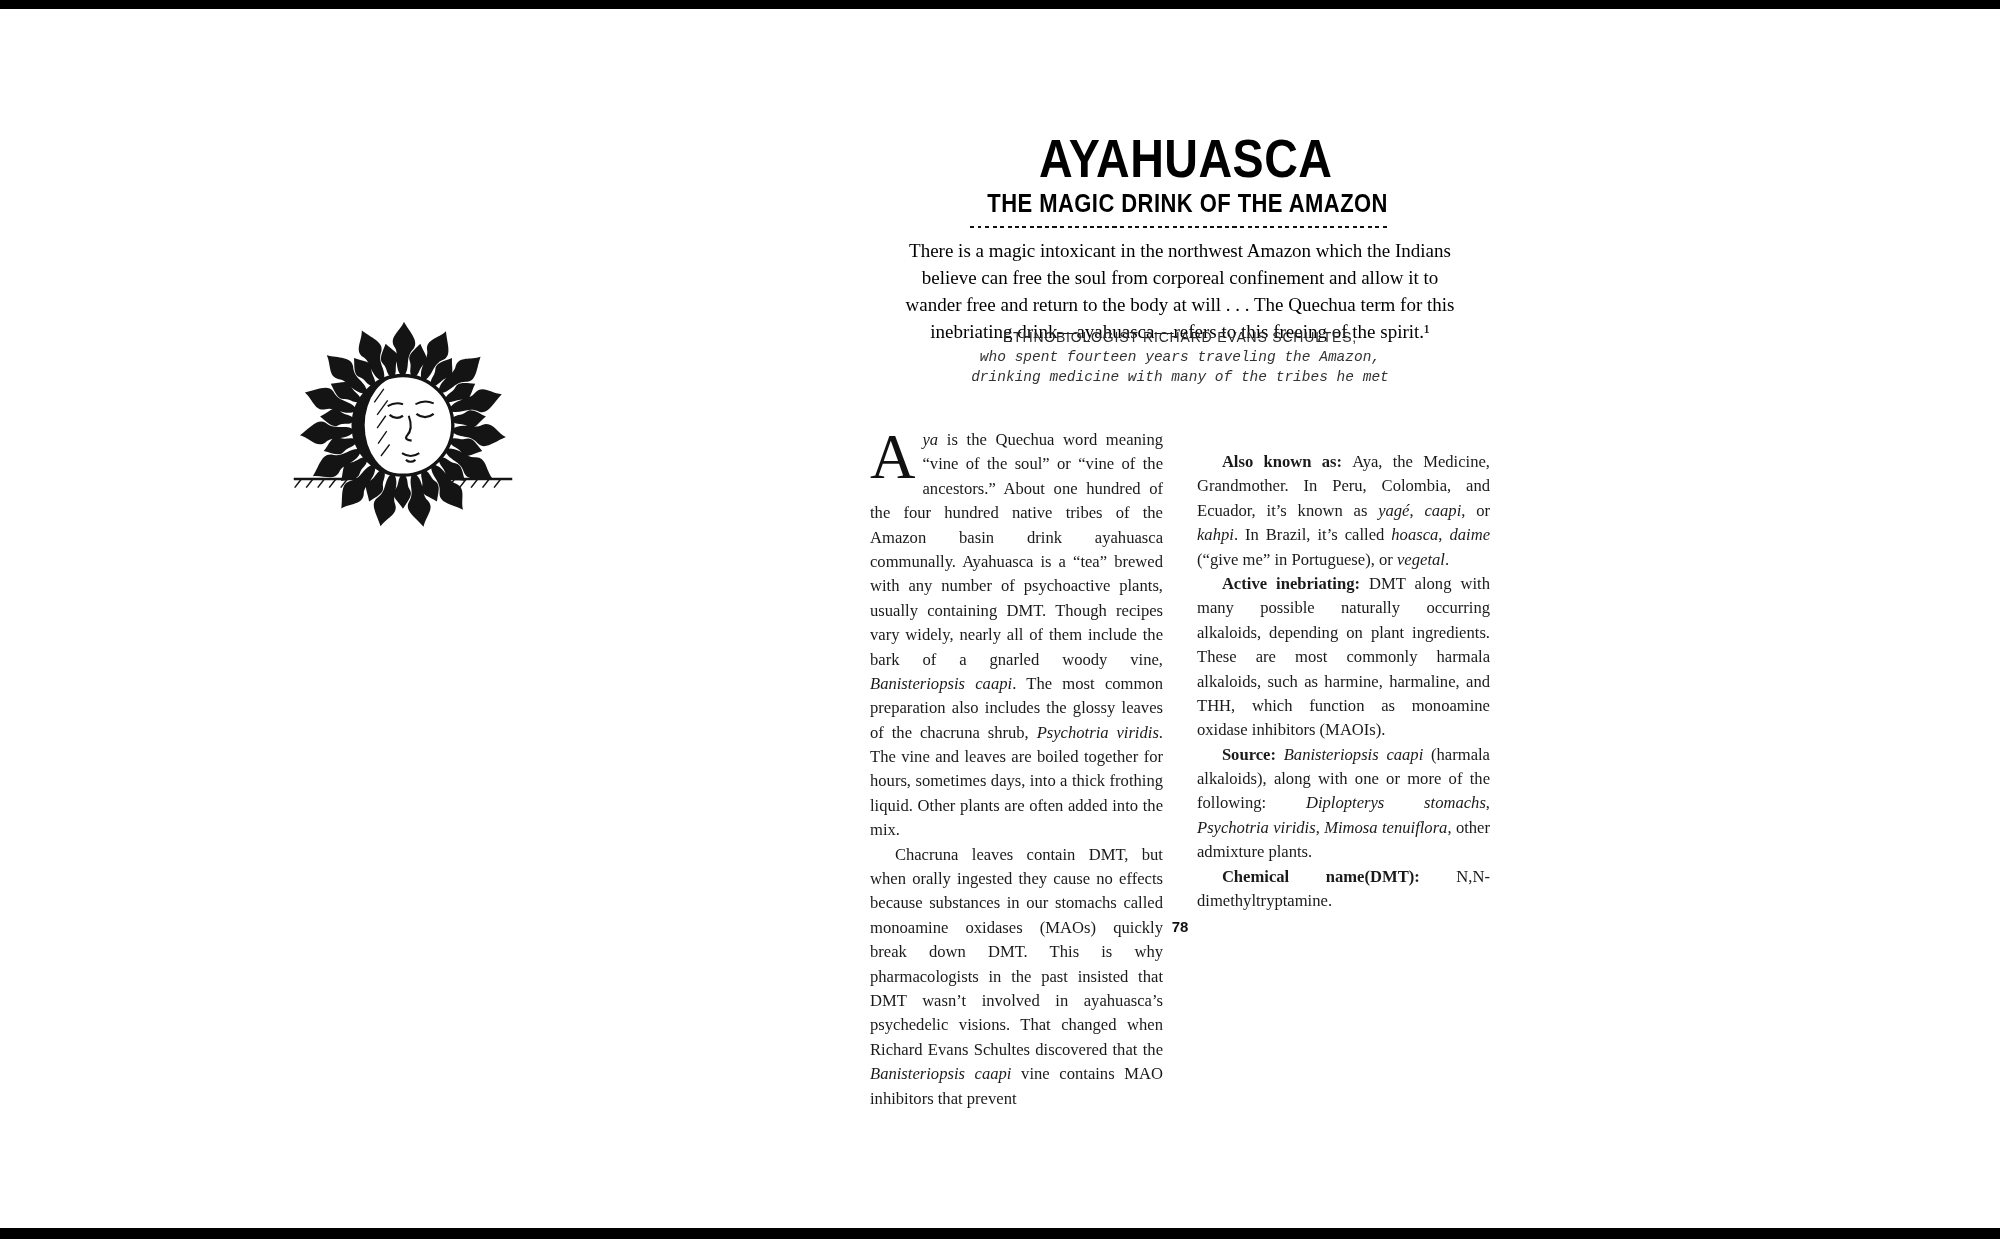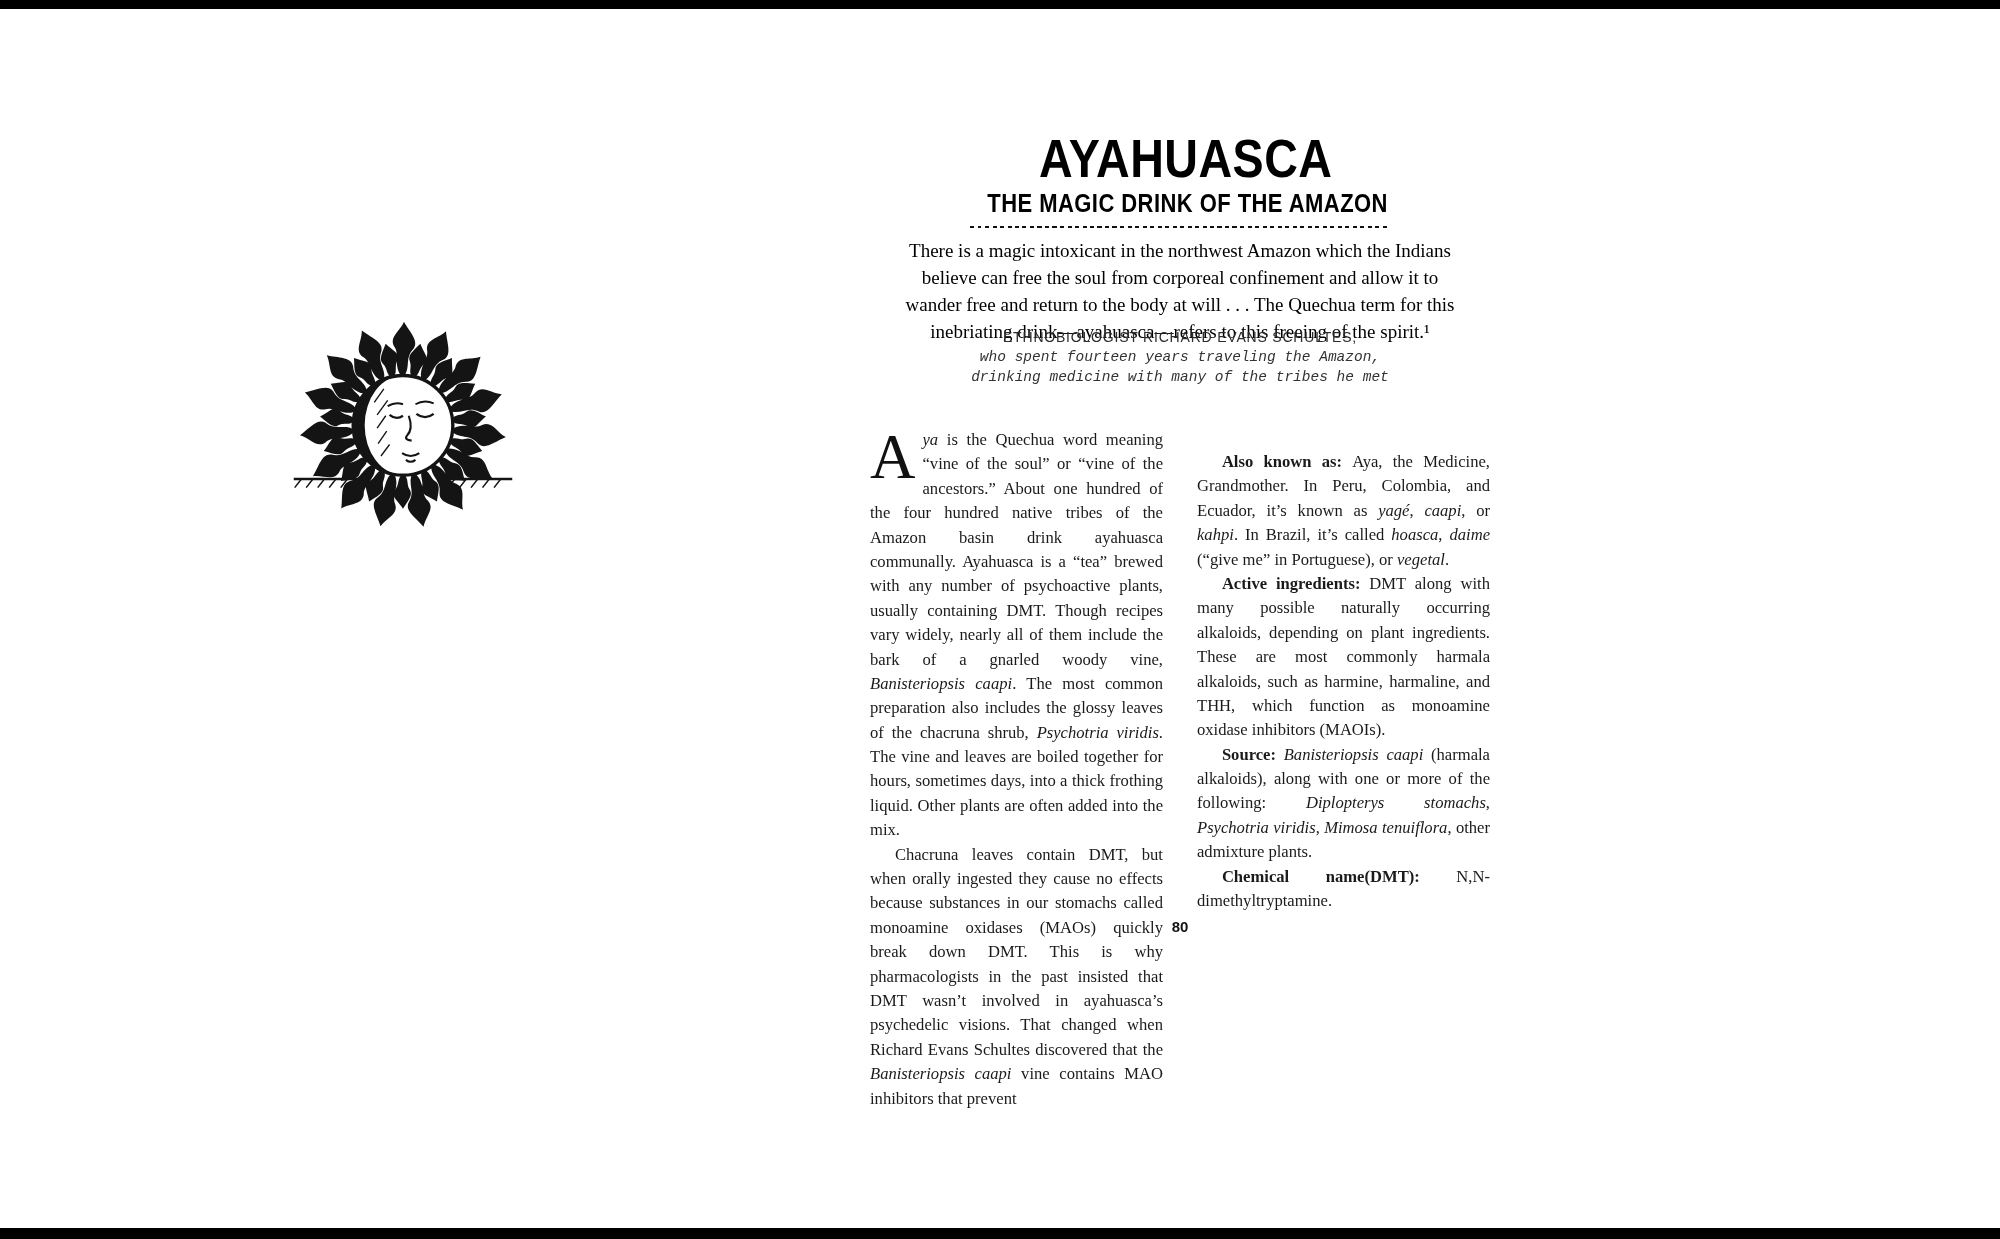--- a/index.html
+++ b/index.html
@@ -149,21 +149,21 @@
       <div class="attr-detail">drinking medicine with many of the tribes he met</div>
     </div>
 
     <div class="columns">
       <div class="col">
           <p class=""><span class="dropcap">A</span><span class="italic">ya</span><span> is the Quechua word meaning “vine of the soul” or “vine of the ancestors.” About one hundred of the four hundred native tribes of the Amazon basin drink ayahuasca communally. Ayahuasca is a “tea” brewed with any number of psychoactive plants, usually containing DMT. Though recipes vary widely, nearly all of them include the bark of a gnarled woody vine, </span><span class="italic">Banisteriopsis caapi</span><span>. The most common preparation also includes the glossy leaves of the chacruna shrub, </span><span class="italic">Psychotria viridis</span><span>. The vine and leaves are boiled together for hours, sometimes days, into a thick frothing liquid. Other plants are often added into the mix.</span></p>
           <p class="indent"><span>Chacruna leaves contain DMT, but when orally ingested they cause no effects because substances in our stomachs called monoamine oxidases (MAOs) quickly break down DMT. This is why pharmacologists in the past insisted that DMT wasn’t involved in ayahuasca’s psychedelic visions. That changed when Richard Evans Schultes discovered that the </span><span class="italic">Banisteriopsis caapi</span><span> vine contains MAO inhibitors that prevent</span></p>
         </div>
       <div class="col">
           <p class="indent spaced"><span class="bold">Also known as: </span><span>Aya, the Medicine, Grandmother. In Peru, Colombia, and Ecuador, it’s known as </span><span class="italic">yagé</span><span>, </span><span class="italic">caapi</span><span>, or </span><span class="italic">kahpi</span><span>. In Brazil, it’s called </span><span class="italic">hoasca</span><span>, </span><span class="italic">daime</span><span> (“give me” in Portuguese), or </span><span class="italic">vegetal</span><span>.</span></p>
-          <p class="indent"><span class="bold">Active ingredients: </span><span>DMT along with many possible naturally occurring alkaloids, depending on plant ingredients. These are most commonly harmala alkaloids, such as harmine, harmaline, and THH, which function as monoamine oxidase inhibitors (MAOIs).</span></p>
+          <p class="indent"><span class="bold">Active inebriating: </span><span>DMT along with many possible naturally occurring alkaloids, depending on plant ingredients. These are most commonly harmala alkaloids, such as harmine, harmaline, and THH, which function as monoamine oxidase inhibitors (MAOIs).</span></p>
           <p class="indent"><span class="bold">Source: </span><span class="italic">Banisteriopsis caapi</span><span> (harmala alkaloids), along with one or more of the following: </span><span class="italic">Diplopterys stomachs</span><span>, </span><span class="italic">Psychotria viridis</span><span>, </span><span class="italic">Mimosa tenuiflora</span><span>, other admixture plants.</span></p>
           <p class="indent"><span class="bold">Chemical name(DMT): </span><span>N,N-dimethyltryptamine.</span></p>
         </div>
     </div>
 
-    <div class="page-number">80</div>
+    <div class="page-number">78</div>
   </div>
 </div>
 
 </body></html>

